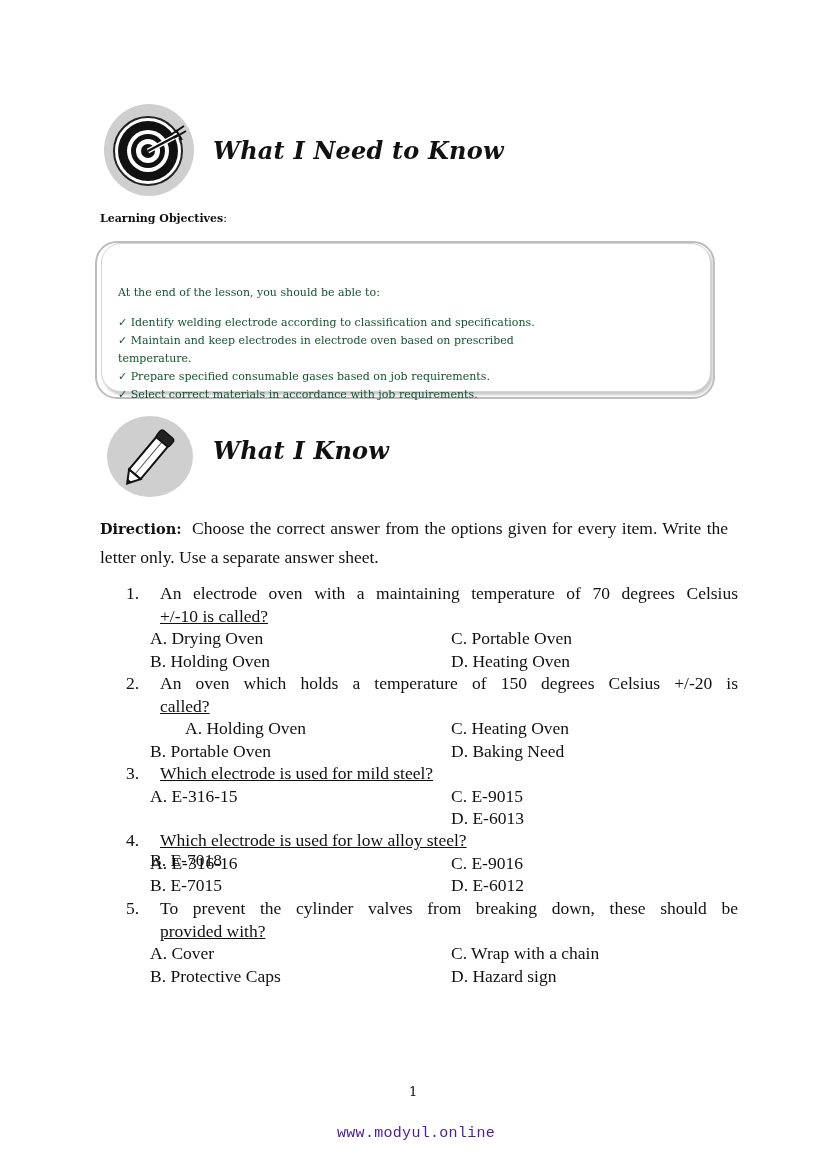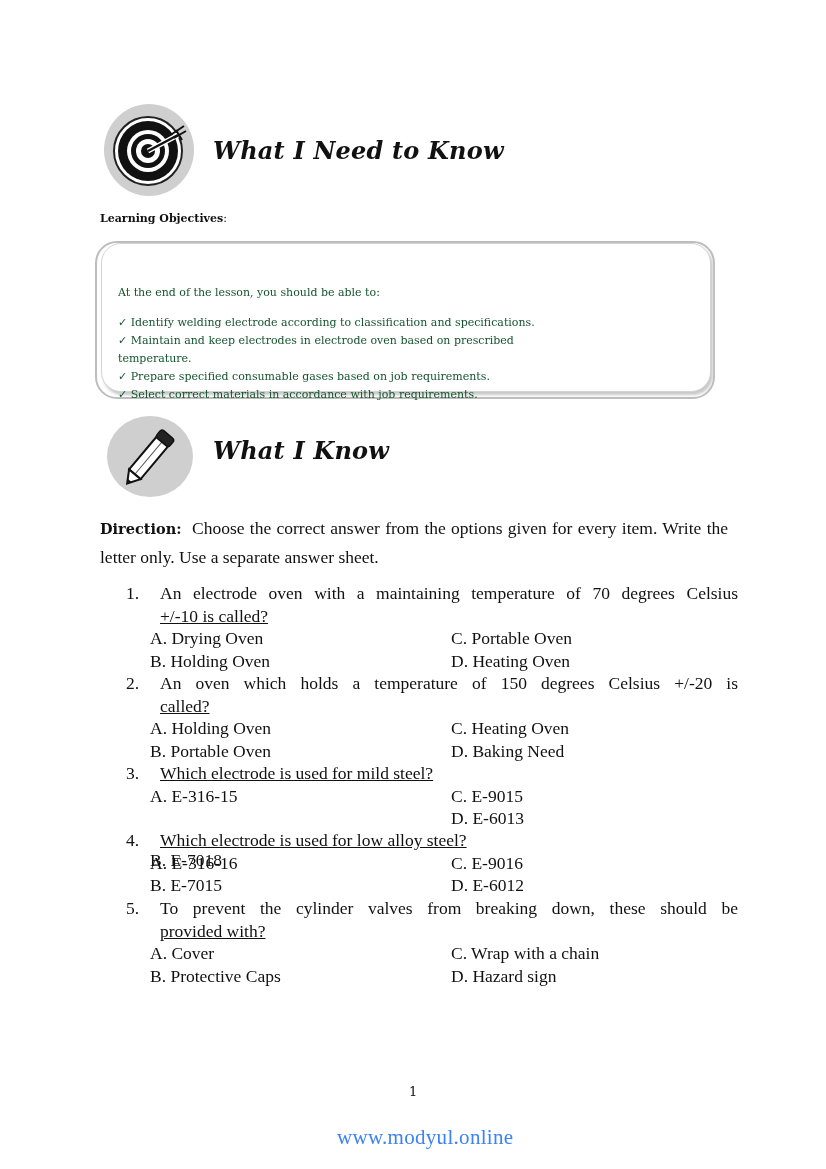--- a/index.html
+++ b/index.html
@@ -28,22 +28,22 @@
 
     .q-line { position: absolute; font-family: "Liberation Serif", serif; font-size: 17.5px;
               line-height: 22px; white-space: nowrap; color: #111; }
     .q-num { position: absolute; left: 126px; }
     .q-text { position: absolute; left: 160px; width: 578px; text-align: justify; text-align-last: justify; }
     .q-text.last { text-align-last: left; text-decoration: underline; }
     .opt-left { position: absolute; left: 150px; }
     .opt-right { position: absolute; left: 451px; }
 
     .page-num { position: absolute; left: 409px; top: 1084px; font-family: "DejaVu Serif", serif; font-size: 13px; }
-    .watermark { position: absolute; left: 337px; top: 1125px; font-family: Liberation Serif, serif;
-                 font-size: 21px; color: #3b82f6; letter-spacing: 0.3px; }
+    .watermark { position: absolute; left: 337px; top: 1125px; font-family: Liberation Mono, monospace;
+                 font-size: 15px; color: #4c1d95; letter-spacing: 0.3px; }
   </style>
 </head>
 <body>
 
 <div class="icon-circle" style="left:104px; top:104px; width:90px; height:92px;">
   <svg width="90" height="92" viewBox="0 0 90 92" style="position:absolute;left:0;top:0;">
     <circle cx="44" cy="47" r="34" fill="#fff" stroke="#222" stroke-width="2"></circle>
     <circle cx="44" cy="47" r="30" fill="#111"></circle>
     <circle cx="44" cy="47" r="21" fill="#fff"></circle>
     <circle cx="44" cy="47" r="17" fill="#111"></circle>
@@ -103,21 +103,21 @@
   <div class="q-line opt-left" style="top:627px;">A.  Drying Oven</div>
   <div class="q-line opt-right" style="top:627px;">C. Portable Oven</div>
   <div class="q-line opt-left" style="top:650px;">B.  Holding Oven</div>
   <div class="q-line opt-right" style="top:650px;">D. Heating Oven</div>
 </div>
 
 <div>
   <div class="q-line q-num" style="top:672px;">2.</div>
   <div class="q-line q-text" style="top:672px;">An oven which holds a temperature of 150 degrees Celsius +/-20 is</div>
   <div class="q-line q-text last" style="top:695px;">called?</div>
-  <div class="q-line opt-left" style="top:717px;">A.  Holding Oven</div>
+  <div class="q-line opt-left" style="top:717px;margin-left:35px;">A.  Holding Oven</div>
   <div class="q-line opt-right" style="top:717px;">C. Heating Oven</div>
   <div class="q-line opt-left" style="top:740px;">B.  Portable Oven</div>
   <div class="q-line opt-right" style="top:740px;">D. Baking Need</div>
 </div>
 
 <div>
   <div class="q-line q-num" style="top:762px;">3.</div>
   <div class="q-line q-text last" style="top:762px;">Which electrode is used for mild steel?</div>
   <div class="q-line opt-left" style="top:785px;">A.  E-316-15</div>
   <div class="q-line opt-right" style="top:785px;">C. E-9015</div>

